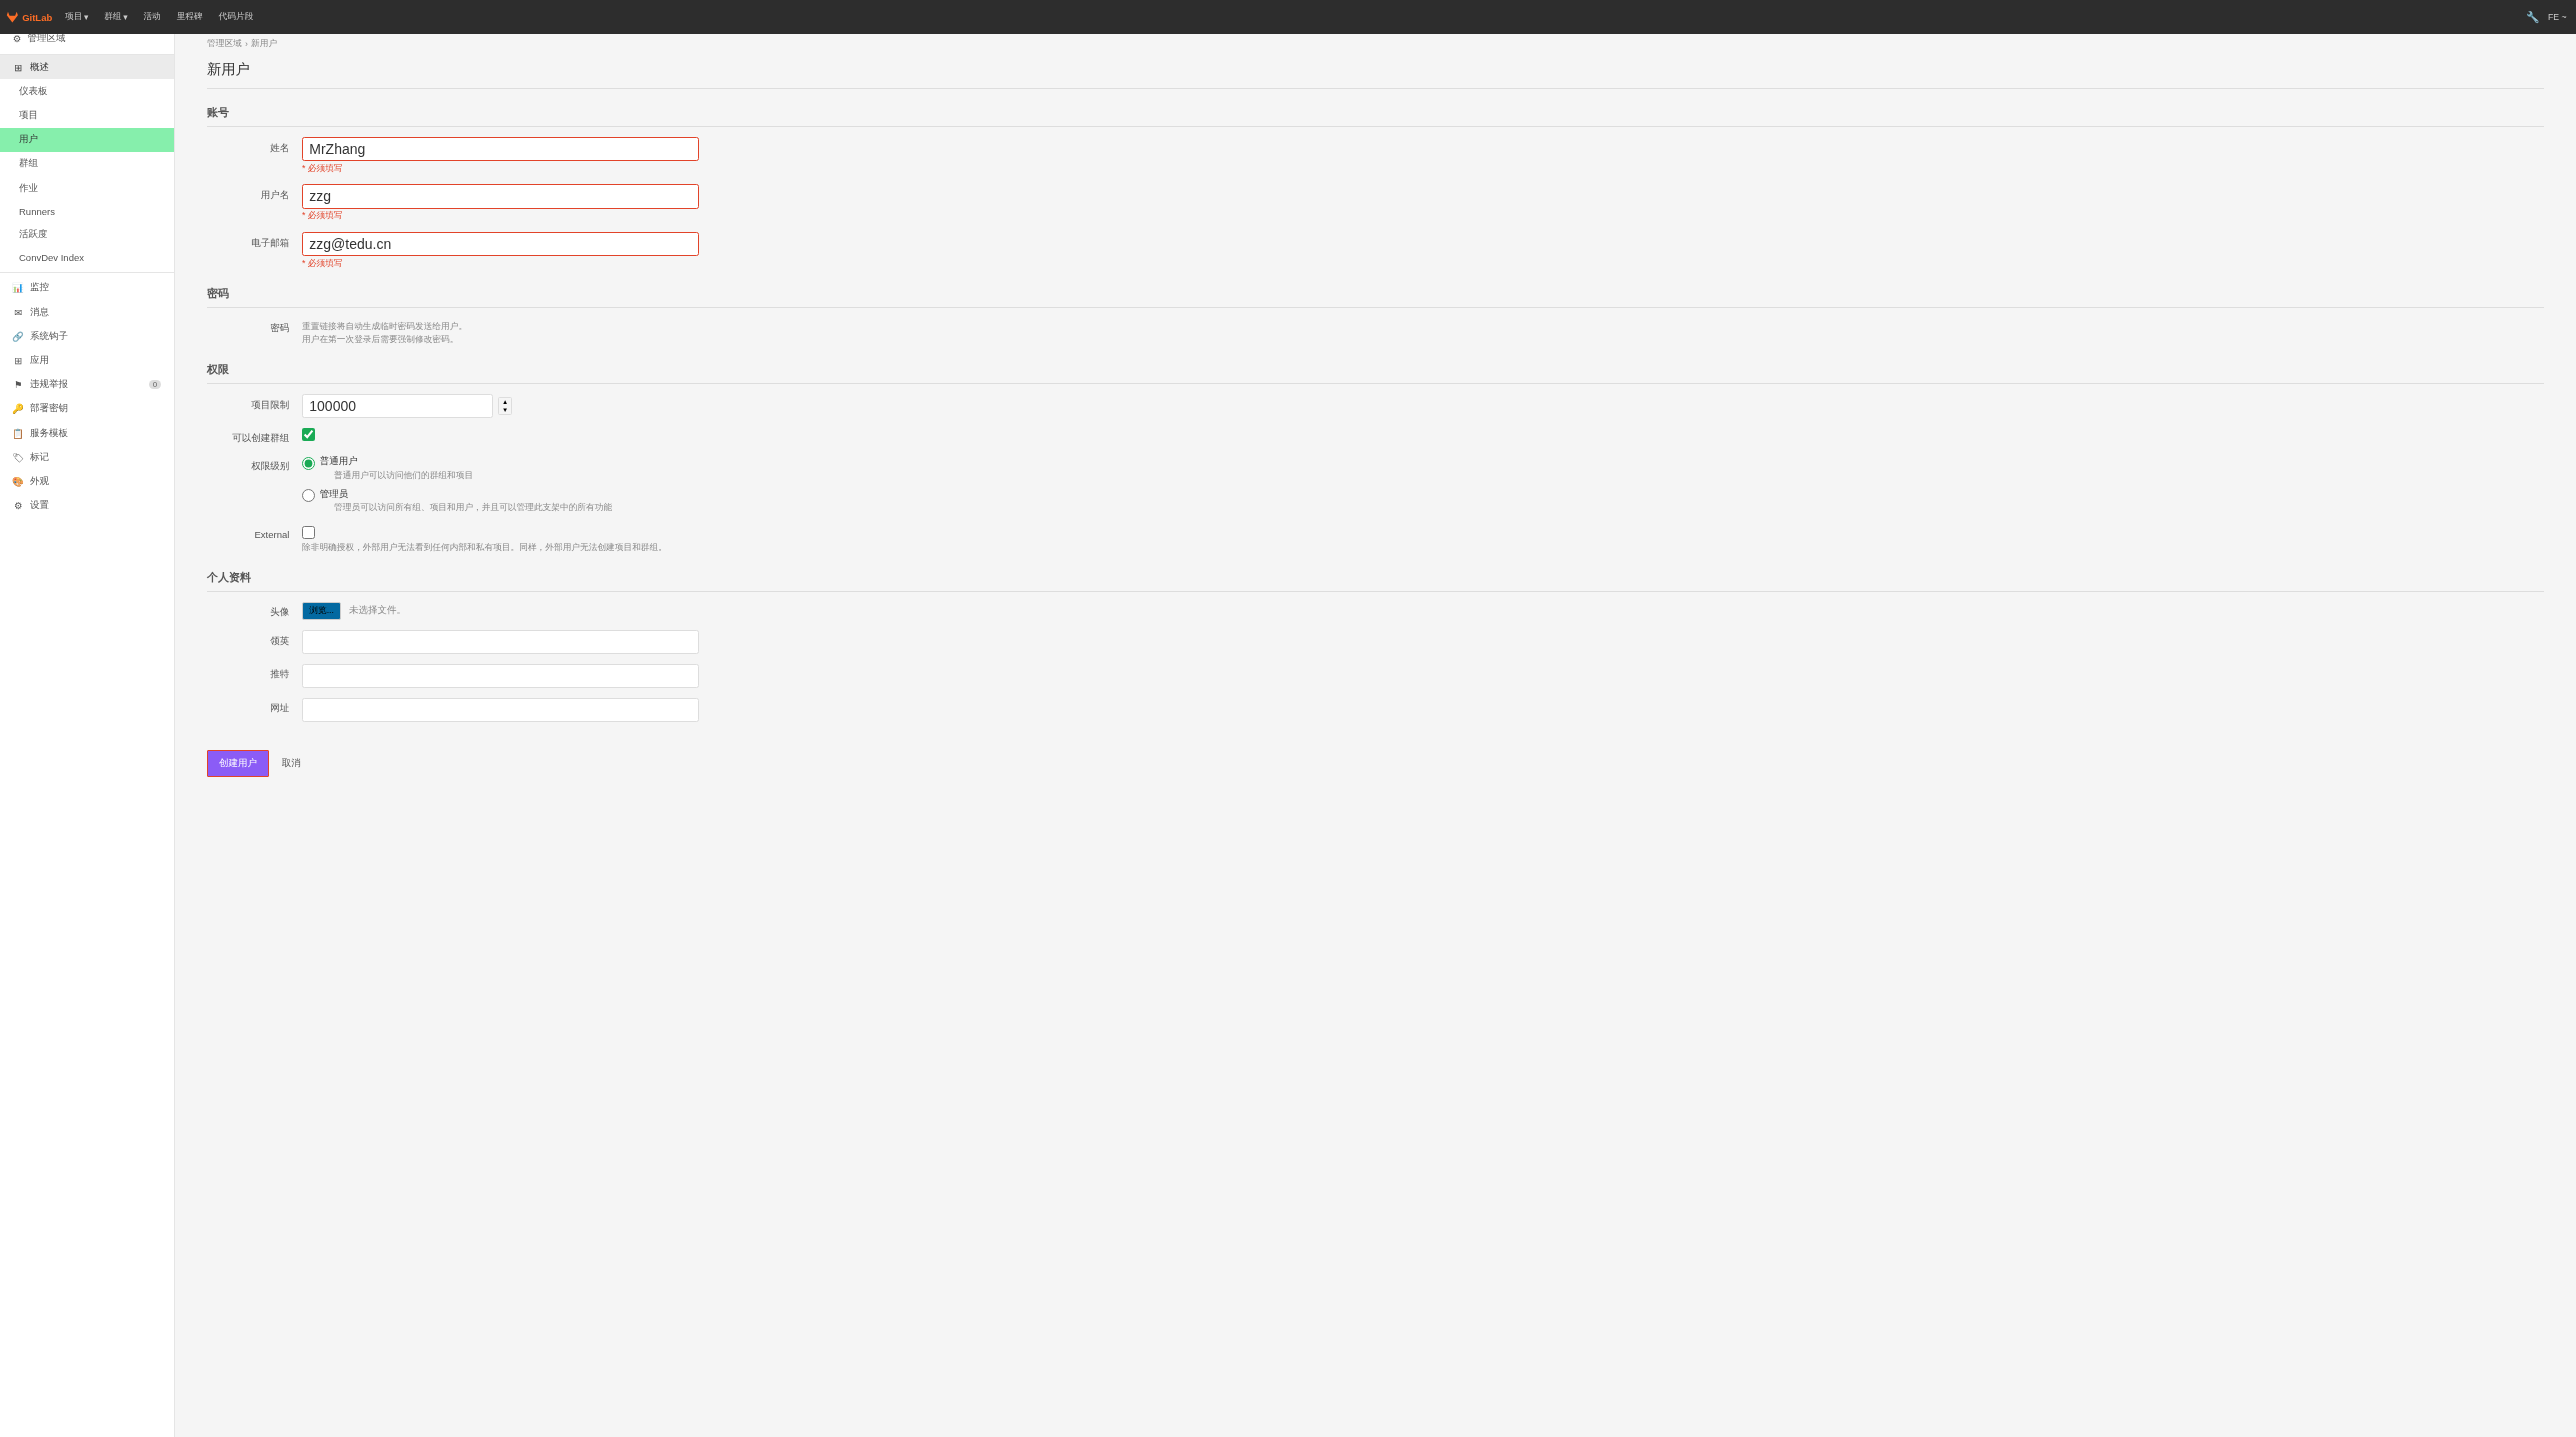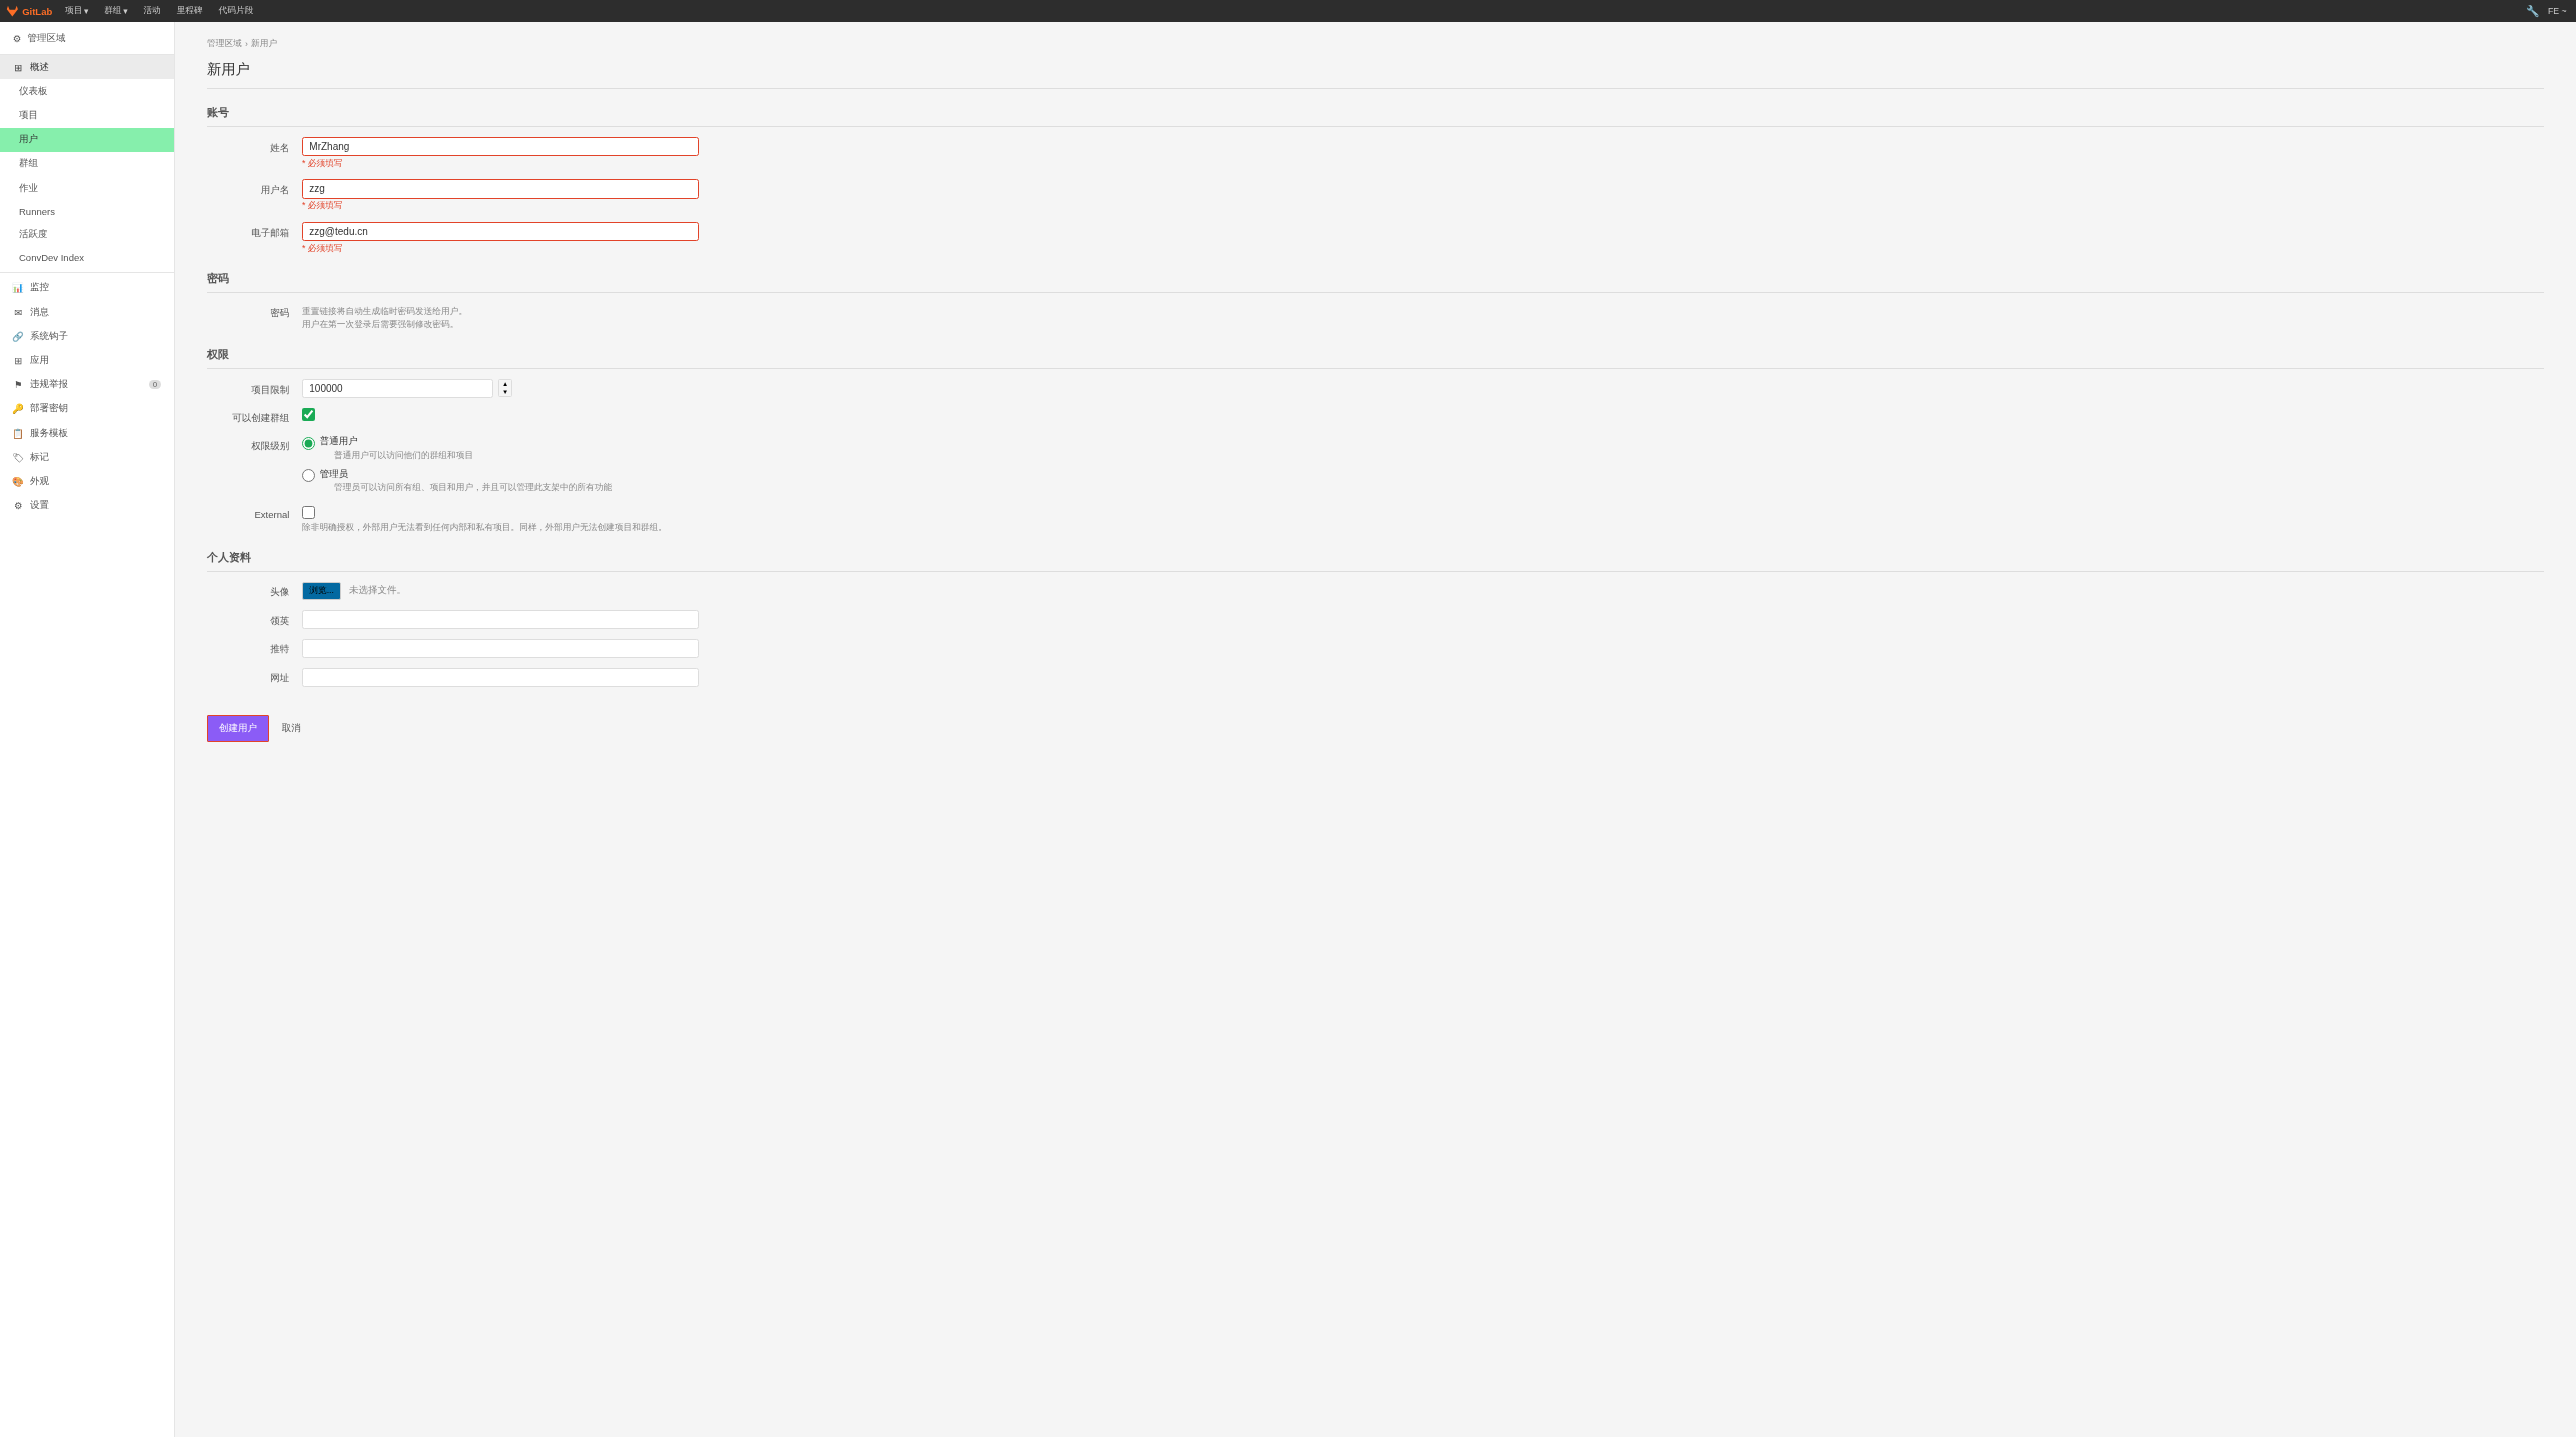--- a/index.html
+++ b/index.html
@@ -1,21 +1,21 @@
 <!DOCTYPE html>
 <html style="font-size:12.7px"><head>
   <meta charset="utf-8">
   <style>
     * { margin: 0; padding: 0; box-sizing: border-box; }
     body { font-family: -apple-system, BlinkMacSystemFont, 'Segoe UI', Arial, sans-serif; font-size: 10.3px; background: #f0f0f0; color: #333; }
 
     
     .top-nav {
       background: #2d2d2d;
-      height: 22px;
+      height: 34px;
       display: flex;
       align-items: center;
       padding: 0 6.3px;
       gap: 9.5px;
       position: fixed;
       top: 0; left: 0; right: 0;
       z-index: 100;
     }
     .top-nav-logo {
       display: flex; align-items: center; gap: 3.2px;
@@ -105,21 +105,21 @@
       font-size: 9.5px;
       color: #555;
       flex-shrink: 0;
     }
     .form-control-wrapper { flex: 1; max-width: 397px; }
     .form-input {
       width: 100%;
       padding: 3.2px 6.3px;
       border: 0.8px solid #ddd;
       border-radius: 2.4px;
-      font-size: 10px;
+      font-size: 14px;
       color: #333;
       background: #fff;
     }
     .form-error {
       font-size: 8.7px; color: #e24329; margin-top: 1.6px;
     }
     .form-hint {
       font-size: 8.7px; color: #888; margin-top: 2.4px; line-height: 1.5;
     }
     .radio-group { display: flex; flex-direction: column; gap: 6.3px; }

